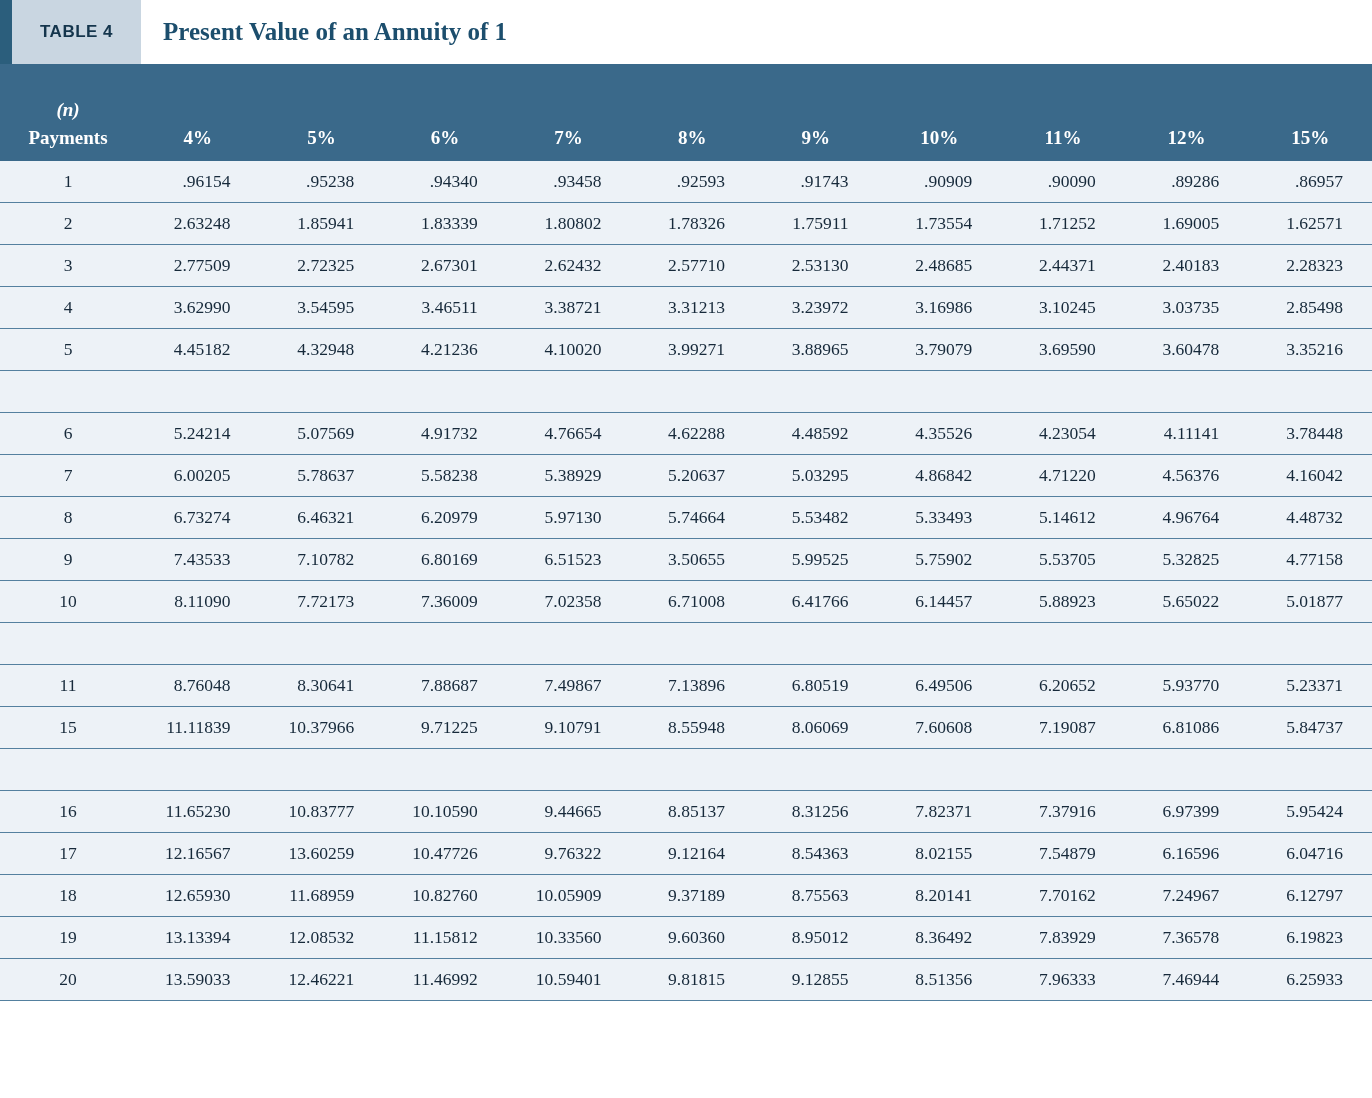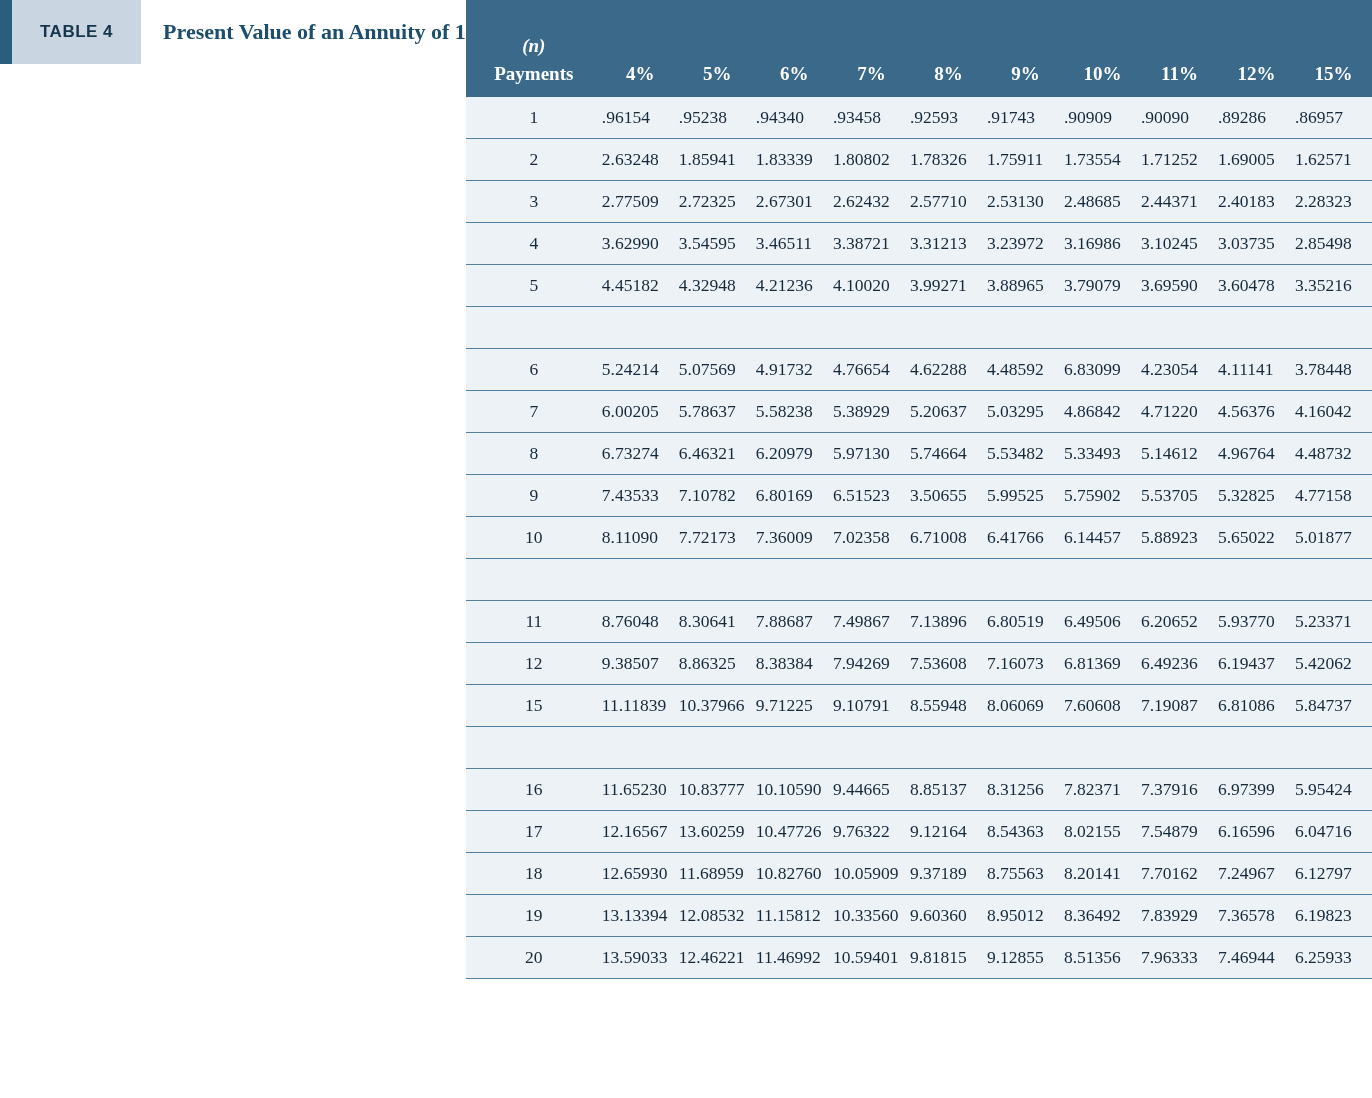--- a/index.html
+++ b/index.html
@@ -3,21 +3,21 @@
 <meta charset="utf-8">
 <style>
   html, body { margin: 0; padding: 0; }
   body {
     width: 1372px;
     height: 1098px;
     background: #ffffff;
     overflow: hidden;
     font-family: "Liberation Serif", serif;
   }
-  .page { width: 1372px; height: 946px; display: flex; flex-direction: row; }
+  .page { width: 1372px; height: 946px; display: flex; flex-direction: column; }
 
   
   .top-bar {
     height: 64px;
     flex: 0 0 64px;
     display: flex;
     align-items: stretch;
     background: #ffffff;
   }
   .corner-edge { width: 12px; background: #2b5e7c; }
@@ -30,21 +30,21 @@
   .label-box .label-text {
     font-family: "Liberation Sans", sans-serif;
     font-weight: bold;
     font-size: 17px;
     letter-spacing: 0.5px;
     color: #14354c;
     white-space: nowrap;
   }
   .title-wrap { display: flex; align-items: center; padding-left: 22px; }
   .title-text {
-    font-size: 22px;
+    font-size: 25px;
     font-weight: bold;
     color: #1c4e6d;
     white-space: nowrap;
   }
 
   
   table {
     width: 1372px;
     border-collapse: collapse;
     table-layout: fixed;
@@ -180,21 +180,21 @@
           <td colspan="11"></td>
         </tr>
         <tr>
           <td class="n-cell">6</td>
           <td class="v-cell">5.24214</td>
           <td class="v-cell">5.07569</td>
           <td class="v-cell">4.91732</td>
           <td class="v-cell">4.76654</td>
           <td class="v-cell">4.62288</td>
           <td class="v-cell">4.48592</td>
-          <td class="v-cell">6.83099</td>
+          <td class="v-cell">4.35526</td>
           <td class="v-cell">4.23054</td>
           <td class="v-cell">4.11141</td>
           <td class="v-cell">3.78448</td>
         </tr>
         <tr>
           <td class="n-cell">7</td>
           <td class="v-cell">6.00205</td>
           <td class="v-cell">5.78637</td>
           <td class="v-cell">5.58238</td>
           <td class="v-cell">5.38929</td>
@@ -254,33 +254,20 @@
           <td class="v-cell">7.88687</td>
           <td class="v-cell">7.49867</td>
           <td class="v-cell">7.13896</td>
           <td class="v-cell">6.80519</td>
           <td class="v-cell">6.49506</td>
           <td class="v-cell">6.20652</td>
           <td class="v-cell">5.93770</td>
           <td class="v-cell">5.23371</td>
         </tr>
         <tr>
-          <td class="n-cell">12</td>
-          <td class="v-cell">9.38507</td>
-          <td class="v-cell">8.86325</td>
-          <td class="v-cell">8.38384</td>
-          <td class="v-cell">7.94269</td>
-          <td class="v-cell">7.53608</td>
-          <td class="v-cell">7.16073</td>
-          <td class="v-cell">6.81369</td>
-          <td class="v-cell">6.49236</td>
-          <td class="v-cell">6.19437</td>
-          <td class="v-cell">5.42062</td>
-        </tr>
-        <tr>
           <td class="n-cell">15</td>
           <td class="v-cell">11.11839</td>
           <td class="v-cell">10.37966</td>
           <td class="v-cell">9.71225</td>
           <td class="v-cell">9.10791</td>
           <td class="v-cell">8.55948</td>
           <td class="v-cell">8.06069</td>
           <td class="v-cell">7.60608</td>
           <td class="v-cell">7.19087</td>
           <td class="v-cell">6.81086</td>

